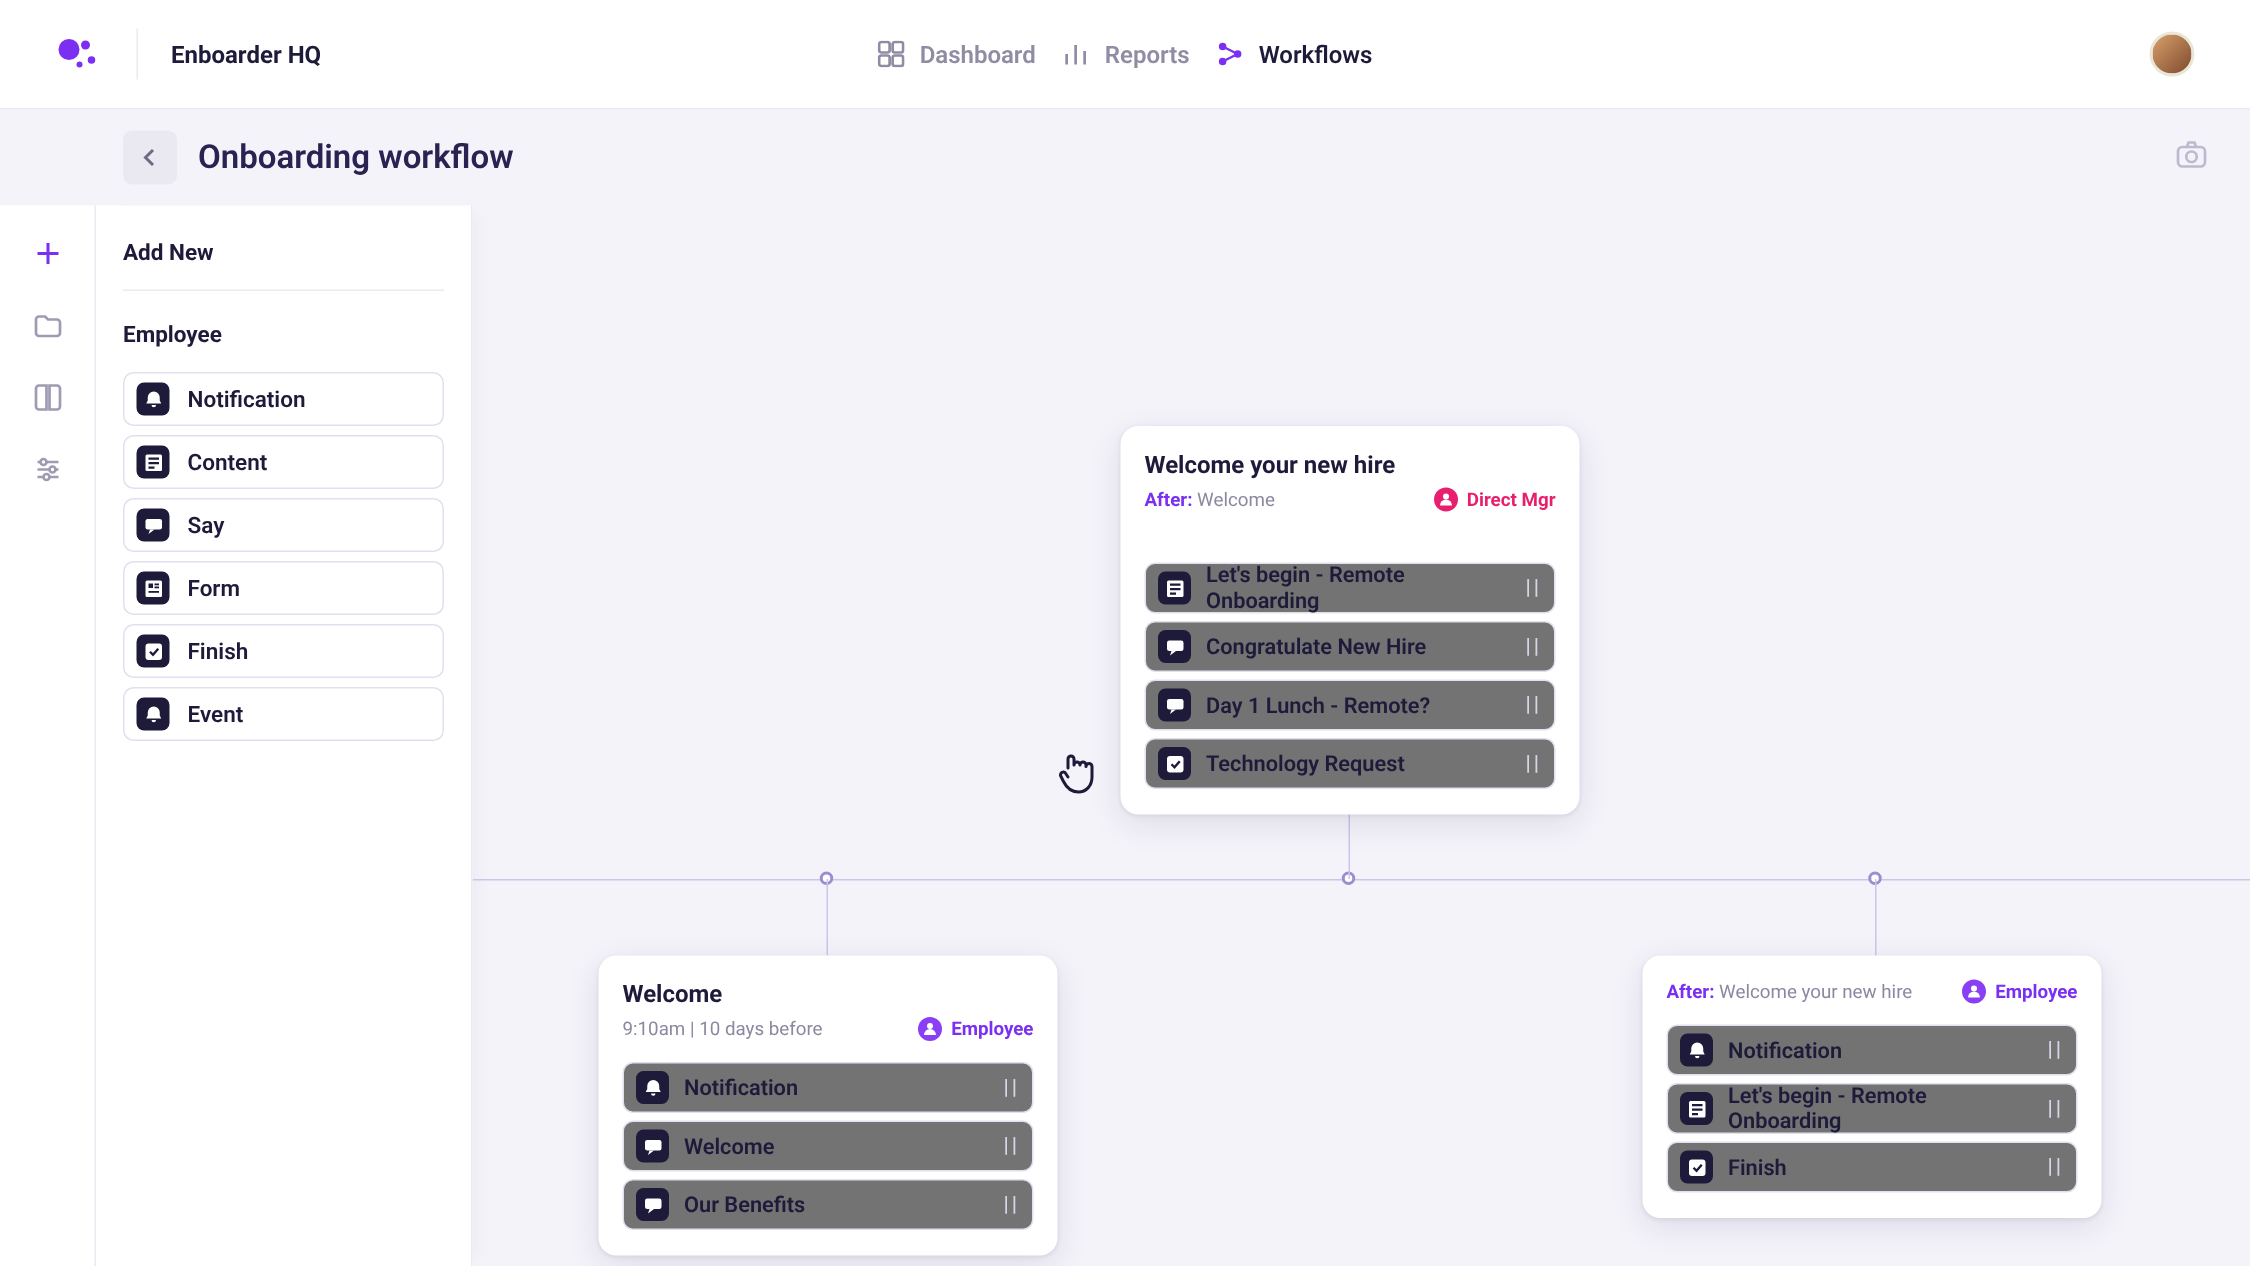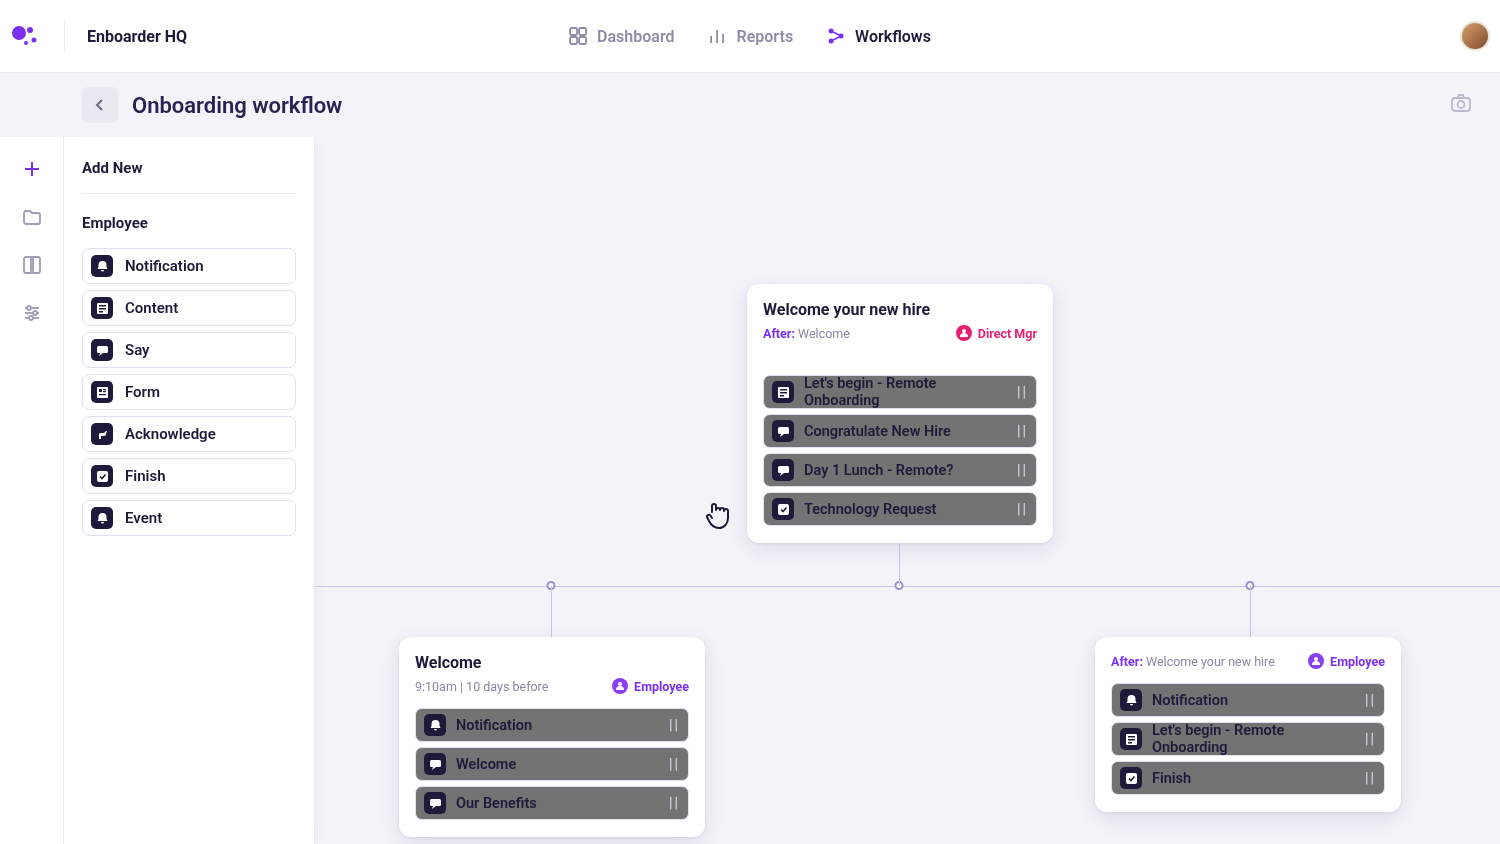--- a/index.html
+++ b/index.html
@@ -12,39 +12,39 @@
   color: #1e1b3a;
 }
 
 
 .top-header {
   height: 73px;
   background: #fff;
   border-bottom: 1px solid #eaeaf2;
   display: flex;
   align-items: center;
-  padding: 0 10px;
+  padding: 0 37px;
 }
 .logo-blob {
   width: 32px; height: 32px;
   position: relative;
   margin-right: 22px;
 }
 .logo-blob svg { width: 100%; height: 100%; }
 .divider-v {
   width: 1px; height: 34px; background: #eaeaf2;
   margin-right: 22px;
 }
 .org-name { font-weight: 700; font-size: 16px; color: #1e1b3a; }
 .nav-center {
   position: absolute;
   left: 50%;
   transform: translateX(-50%);
   display: flex;
-  gap: 34px;
+  gap: 18px;
   align-items: center;
 }
 .nav-item {
   display: flex; align-items: center; gap: 10px;
   font-size: 16px; font-weight: 600;
   color: #8f8ca3; cursor: pointer;
 }
 .nav-item.active { color: #1e1b3a; }
 .nav-item.active .nav-icon svg path,
 .nav-item.active .nav-icon svg rect { fill: #7b2ff2; stroke: #7b2ff2; }
@@ -344,28 +344,20 @@
             <rect x="7" y="3" width="3" height="1.2" fill="#1e1b3a"></rect>
             <rect x="7" y="5" width="3" height="1.2" fill="#1e1b3a"></rect>
             <rect x="3" y="8" width="7" height="1.2" fill="#1e1b3a"></rect>
           </svg>
         </span>
         <span>Form</span>
       </div>
       <div class="module-item">
         <span class="mod-icon">
           <svg viewBox="0 0 13 13" fill="#fff">
-            <path d="M3 6v5h2V8h3a2 2 0 002-2l1-3h-1l-2 2H5a2 2 0 00-2 1z"></path>
-          </svg>
-        </span>
-        <span>Acknowledge</span>
-      </div>
-      <div class="module-item">
-        <span class="mod-icon">
-          <svg viewBox="0 0 13 13" fill="#fff">
             <rect x="1" y="1" width="11" height="11" rx="2"></rect>
             <path d="M4 6.5l2 2 3.5-4" stroke="#1e1b3a" stroke-width="1.6" fill="none"></path>
           </svg>
         </span>
         <span>Finish</span>
       </div>
       <div class="module-item">
         <span class="mod-icon">
           <svg viewBox="0 0 13 13" fill="#fff">
             <path d="M6.5 1a4 4 0 00-4 4v2l-1 2h10l-1-2V5a4 4 0 00-4-4z"></path>

